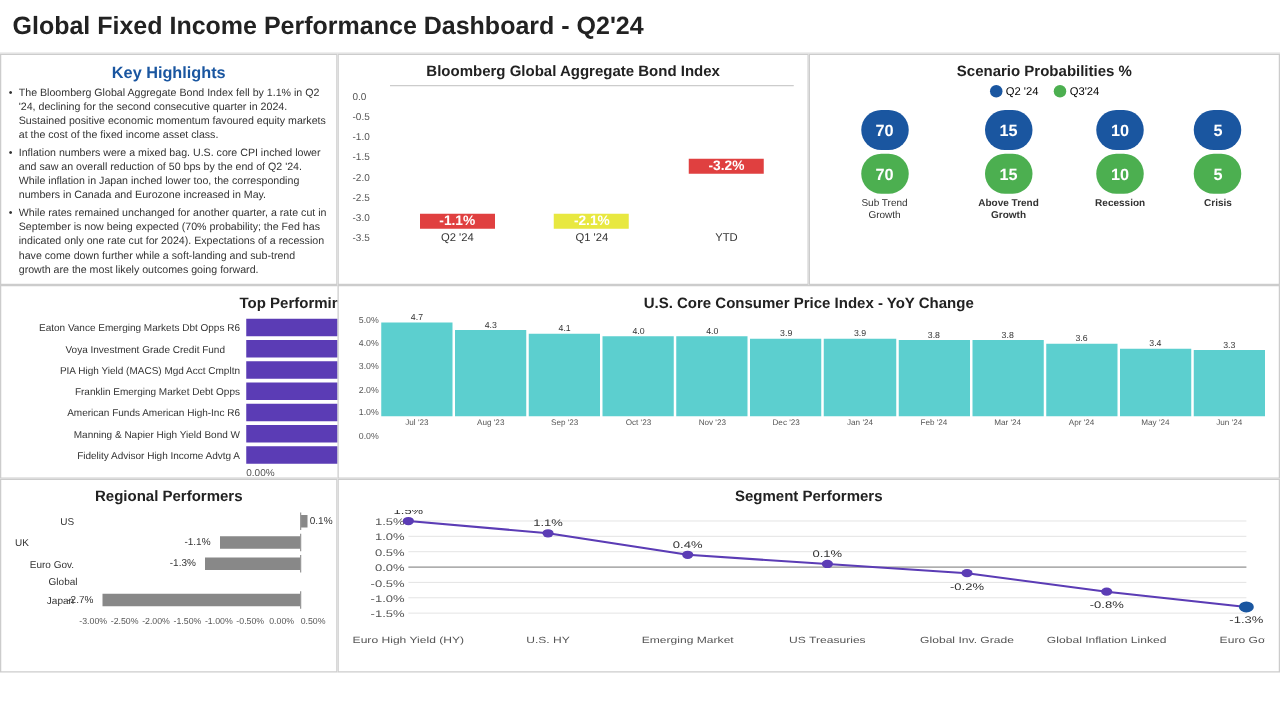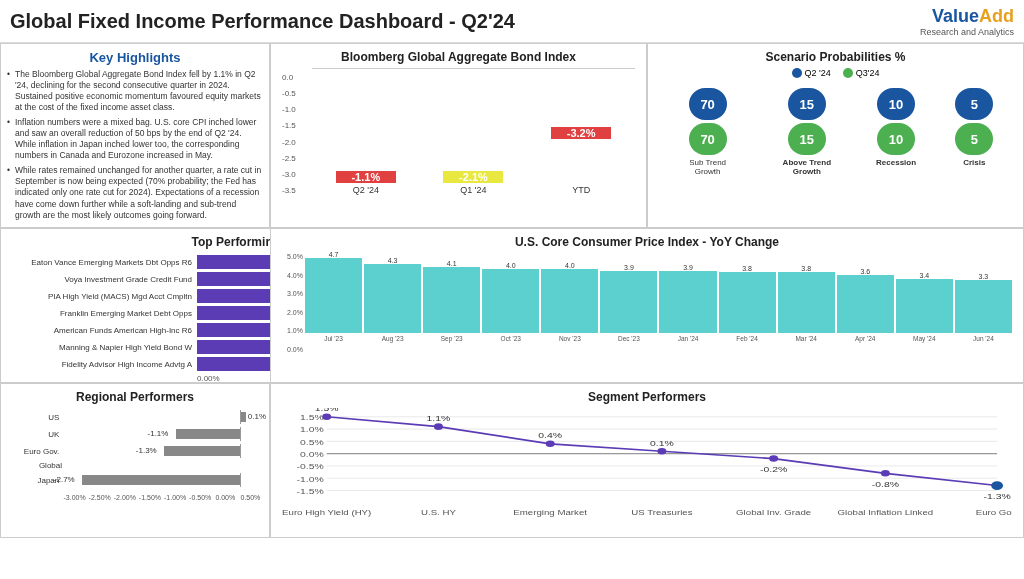--- a/index.html
+++ b/index.html
@@ -45,26 +45,20 @@
 
     .grid-wrapper { display: grid; grid-template-columns: 270px 1fr 1fr; grid-template-rows: 185px 155px 155px; width: 1024px; height: 456px; }
   </style>
 </head>
 <body>
 
 <div class="dashboard">
 
   <div class="header" style="height:43px;">
     <h1 class="header-title">Global Fixed Income Performance Dashboard - Q2'24</h1>
-    <div class="logo-area">
-      <div>
-        <span class="logo-value" style="font-size:18px;font-weight:bold;">Value</span><span class="logo-add" style="font-size:18px;font-weight:bold;">Add</span>
-      </div>
-      <div class="logo-sub">Research and Analytics</div>
-    </div>
   </div>
 
   <div class="grid-wrapper">
 
     <div class="panel key-highlights" style="grid-column:1;grid-row:1;">
       <div class="highlights-header">Key Highlights</div>
       <div id="highlights-list">
           <div class="highlight-item">The Bloomberg Global Aggregate Bond Index fell by 1.1% in Q2 '24, declining for the second consecutive quarter in 2024. Sustained positive economic momentum favoured equity markets at the cost of the fixed income asset class.</div>
           <div class="highlight-item">Inflation numbers were a mixed bag. U.S. core CPI inched lower and saw an overall reduction of 50 bps by the end of Q2 '24. While inflation in Japan inched lower too, the corresponding numbers in Canada and Eurozone increased in May.</div>
           <div class="highlight-item">While rates remained unchanged for another quarter, a rate cut in September is now being expected (70% probability; the Fed has indicated only one rate cut for 2024). Expectations of a recession have come down further while a soft-landing and sub-trend growth are the most likely outcomes going forward.</div>
@@ -147,21 +141,21 @@
       <div class="panel-title">Top Performing Fixed Income Funds - Returns</div>
       <div id="funds-chart" style="padding:2px 5px;">
           <div style="display: flex; align-items: center; margin-bottom: 3px;">
             <div style="width: 185px; font-size: 8px; color: rgb(51, 51, 51); text-align: right; padding-right: 5px; white-space: nowrap; overflow: hidden; text-overflow: ellipsis;">Eaton Vance Emerging Markets Dbt Opps R6</div>
             <div style="flex: 1 1 0%; position: relative; height: 14px; display: flex; align-items: center;">
               <div style="width: 86.4%; height: 100%; background: rgb(91, 60, 181);"></div>
               <span style="font-size: 8px; color: rgb(51, 51, 51); margin-left: 3px;">4.32%</span>
             </div>
           </div>
           <div style="display: flex; align-items: center; margin-bottom: 3px;">
-            <div style="width: 185px; font-size: 8px; color: rgb(51, 51, 51); text-align: right; padding-right: 5px; white-space: nowrap; overflow: hidden; text-overflow: ellipsis;">Voya Investment Grade Credit Fund</div>
+            <div style="width: 185px; font-size: 8px; color: rgb(51, 51, 51); text-align: right; padding-right: 17px; white-space: nowrap; overflow: hidden; text-overflow: ellipsis;">Voya Investment Grade Credit Fund</div>
             <div style="flex: 1 1 0%; position: relative; height: 14px; display: flex; align-items: center;">
               <div style="width: 76.4%; height: 100%; background: rgb(91, 60, 181);"></div>
               <span style="font-size: 8px; color: rgb(51, 51, 51); margin-left: 3px;">3.82%</span>
             </div>
           </div>
           <div style="display: flex; align-items: center; margin-bottom: 3px;">
             <div style="width: 185px; font-size: 8px; color: rgb(51, 51, 51); text-align: right; padding-right: 5px; white-space: nowrap; overflow: hidden; text-overflow: ellipsis;">PIA High Yield (MACS) Mgd Acct Cmpltn</div>
             <div style="flex: 1 1 0%; position: relative; height: 14px; display: flex; align-items: center;">
               <div style="width: 52.8%; height: 100%; background: rgb(91, 60, 181);"></div>
               <span style="font-size: 8px; color: rgb(51, 51, 51); margin-left: 3px;">2.64%</span>
@@ -289,21 +283,21 @@
       <div id="regional-chart" style="padding:2px 5px;">
           <div style="display: flex; align-items: center; margin-bottom: 3px;">
             <div style="width: 55px; font-size: 8px; text-align: right; padding-right: 5px; color: rgb(51, 51, 51);">US</div>
             <div style="position: relative; width: 205px; height: 14px;">
               <div style="position: absolute; left: 175.714px; top: 0px; bottom: 0px; width: 1px; background: rgb(153, 153, 153); z-index: 2;"></div>
               <div style="position: absolute; left: 175.714px; width: 5.85714px; top: 2px; height: 10px; background: rgb(136, 136, 136);"></div>
               <span style="position: absolute; font-size: 8px; color: rgb(51, 51, 51); left: 183.571px; top: 2px;">0.1%</span>
             </div>
           </div>
           <div style="display: flex; align-items: center; margin-bottom: 3px;">
-            <div style="width: 55px; font-size: 8px; text-align: right; padding-right: 5px; color: rgb(51, 51, 51);">UK</div>
+            <div style="width: 55px; font-size: 8px; padding-right: 5px; color: rgb(51, 51, 51);">UK</div>
             <div style="position: relative; width: 205px; height: 14px;">
               <div style="position: absolute; left: 175.714px; top: 0px; bottom: 0px; width: 1px; background: rgb(153, 153, 153); z-index: 2;"></div>
               <div style="position: absolute; left: 111.286px; width: 64.4286px; top: 2px; height: 10px; background: rgb(136, 136, 136);"></div>
               <span style="position: absolute; font-size: 8px; color: rgb(51, 51, 51); left: 83.2857px; top: 2px;">-1.1%</span>
             </div>
           </div>
           <div style="display: flex; align-items: center; margin-bottom: 3px;">
             <div style="width: 55px; font-size: 8px; text-align: right; padding-right: 5px; color: rgb(51, 51, 51);">Euro Gov.</div>
             <div style="position: relative; width: 205px; height: 14px;">
               <div style="position: absolute; left: 175.714px; top: 0px; bottom: 0px; width: 1px; background: rgb(153, 153, 153); z-index: 2;"></div>

